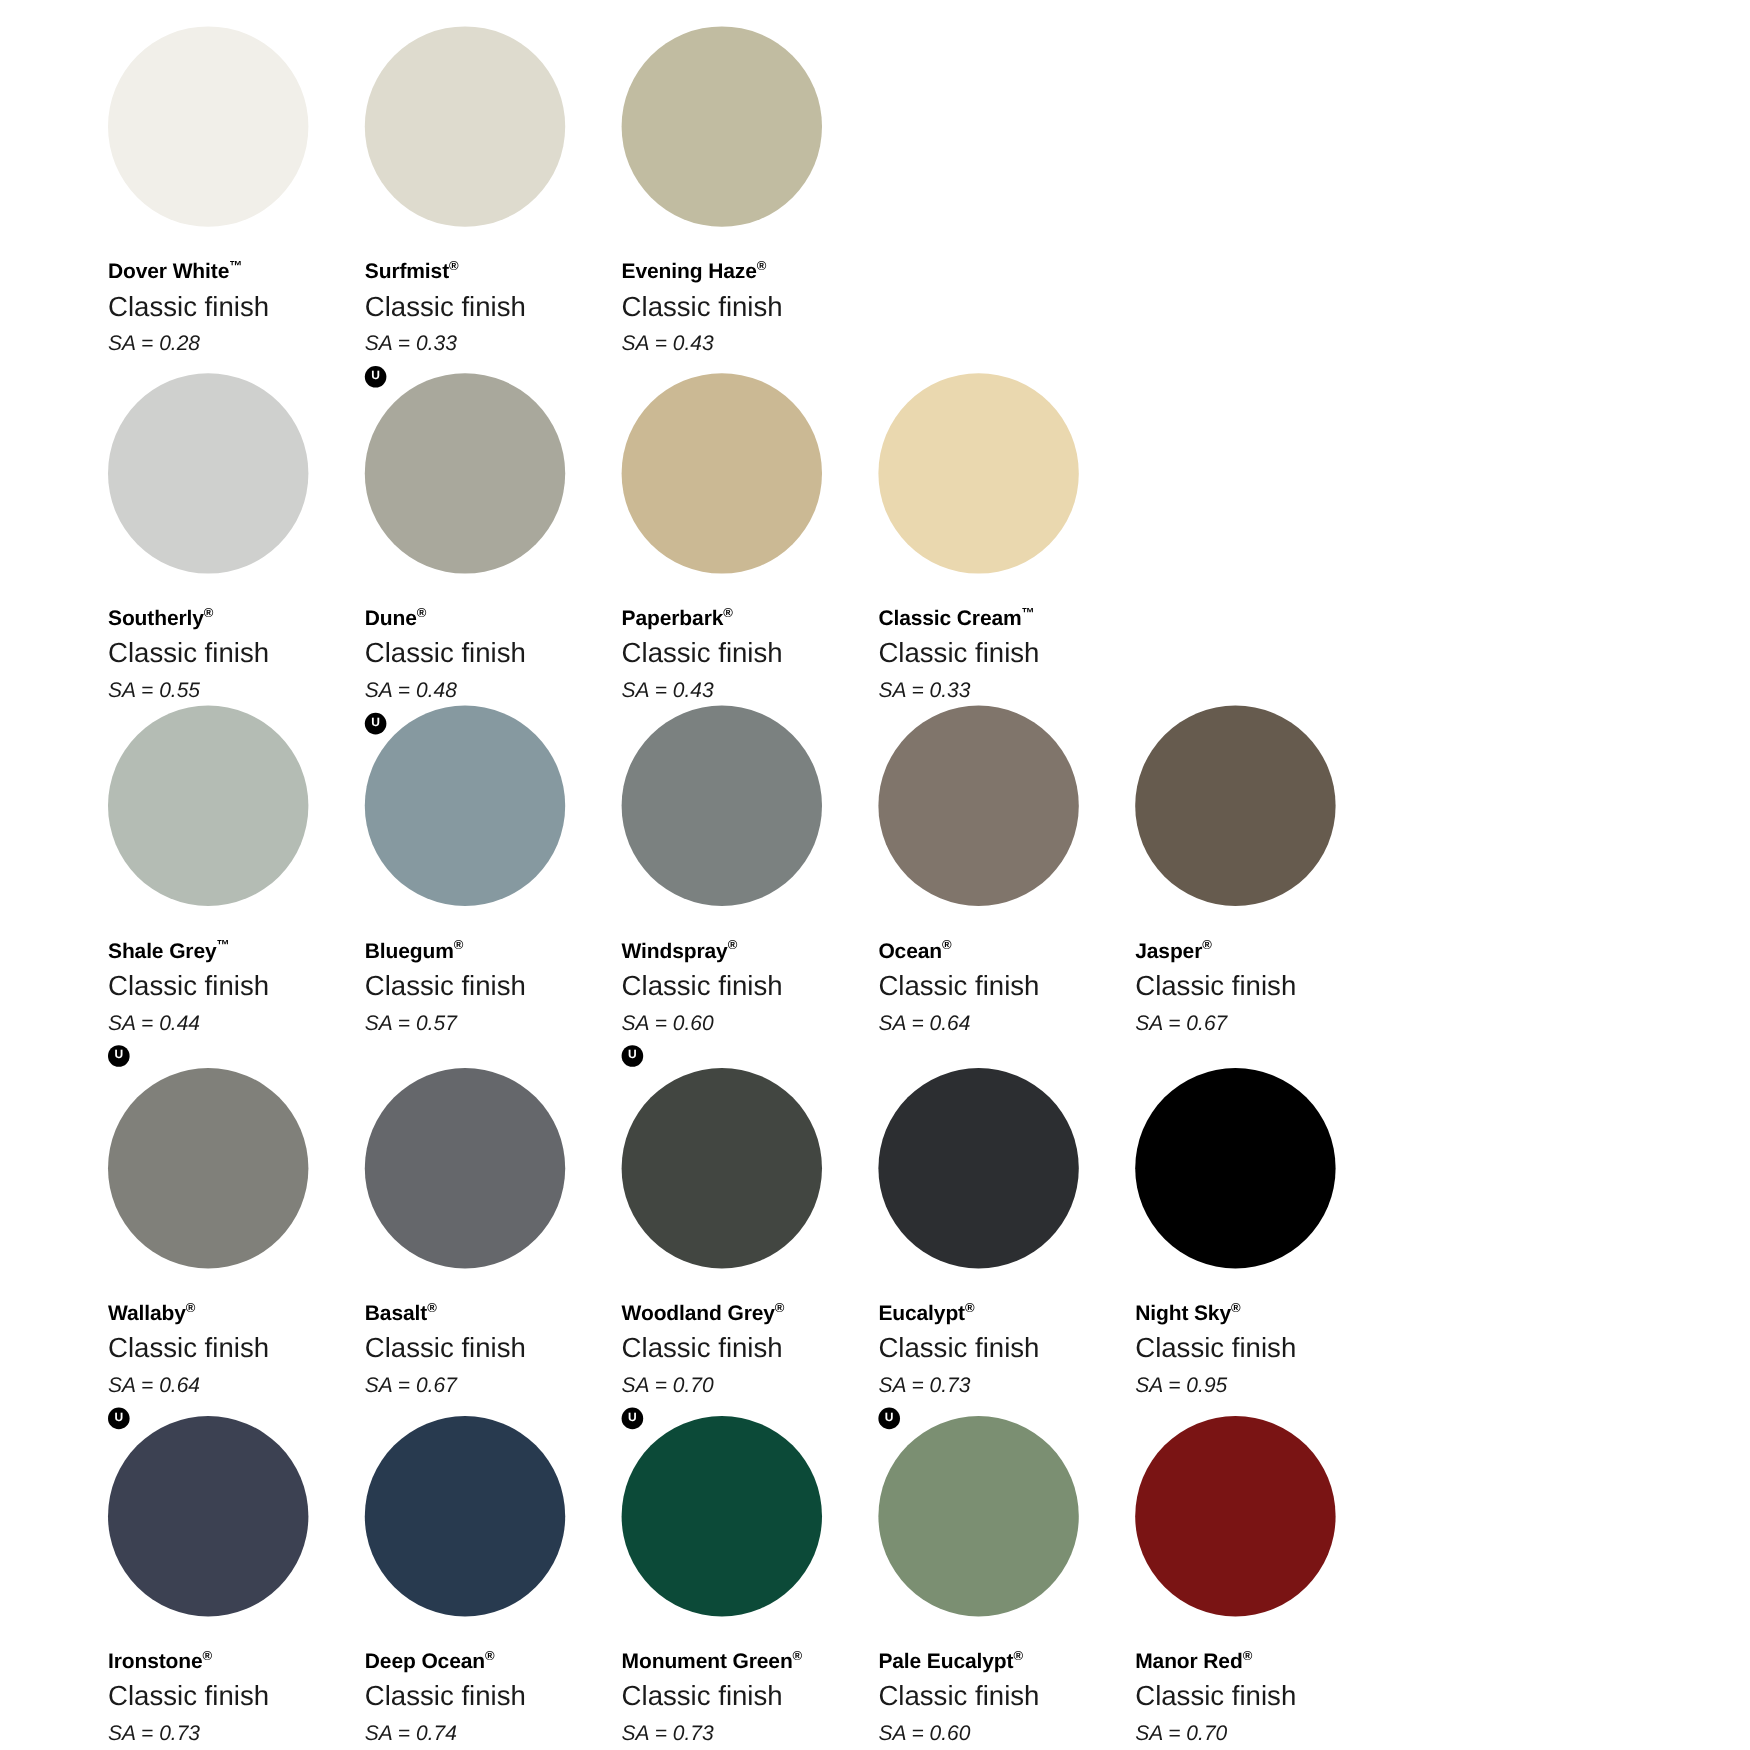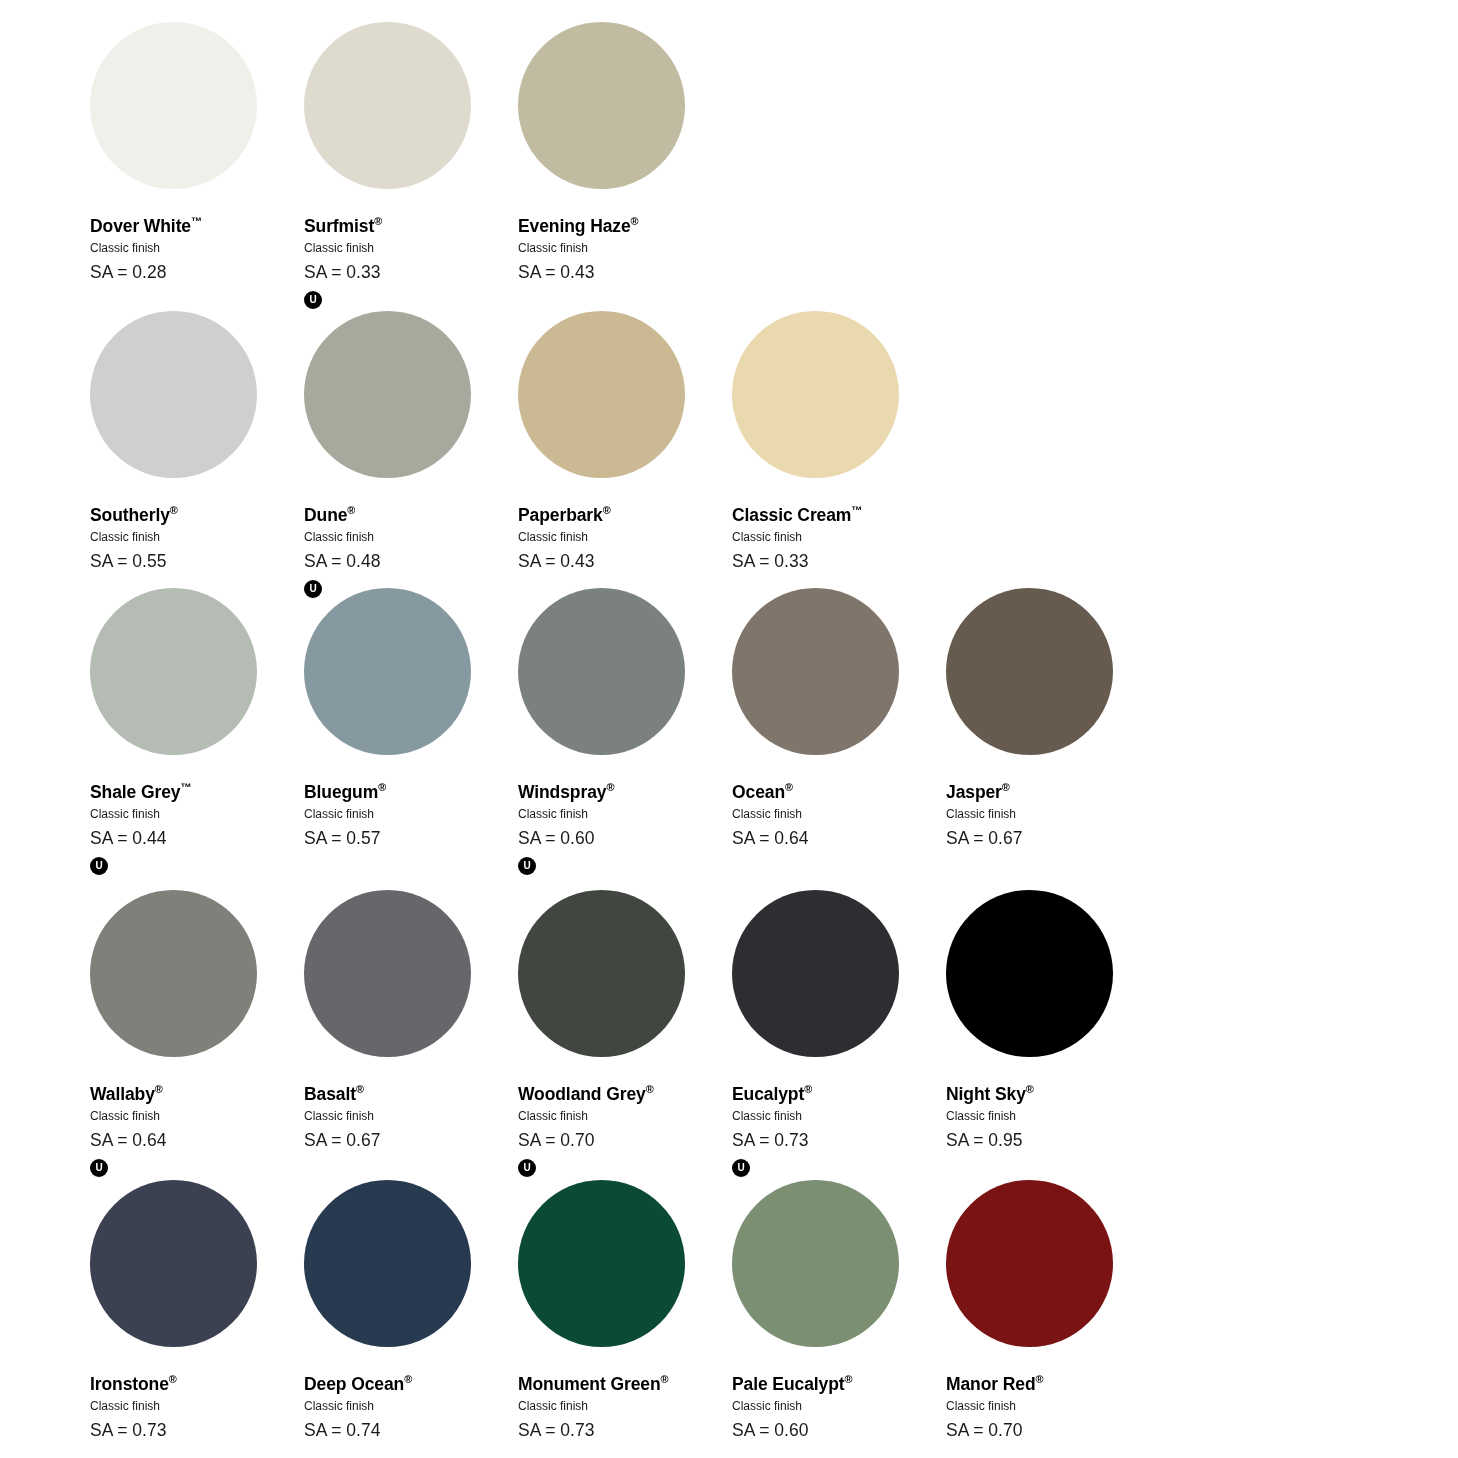--- a/index.html
+++ b/index.html
@@ -61,35 +61,36 @@
     white-space: nowrap;
   }
   .swatch-name sup {
     font-size: 0.62em;
     vertical-align: super;
     line-height: 0;
     font-weight: bold;
   }
 
   .swatch-finish {
-    font-size: 12px;
+    font-size: 23px;
     font-weight: normal;
     color: #1a1a1a;
     line-height: 1.27;
     margin-top: 4px;
     white-space: nowrap;
   }
 
   .swatch-sa {
     font-size: 17.5px;
     font-weight: normal;
     color: #1a1a1a;
     line-height: 1.27;
     margin-top: 4px;
     white-space: nowrap;
+    font-style: italic;
   }
 
   .swatch-badge {
     margin-top: 8px;
     width: 18px;
     height: 18px;
     border-radius: 50%;
     background: #000000;
     color: #ffffff;
     font-size: 10px;

